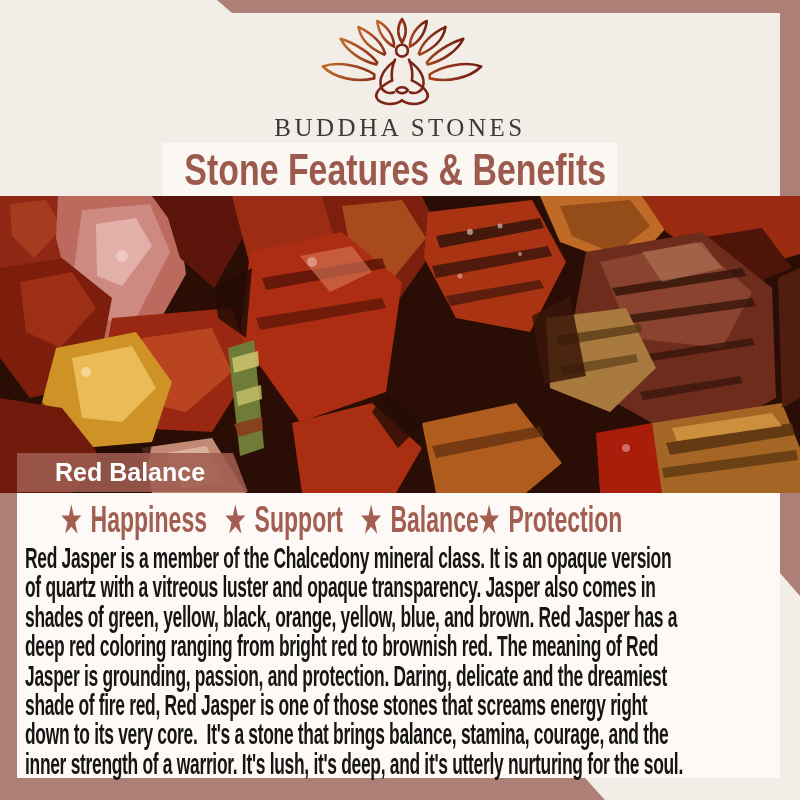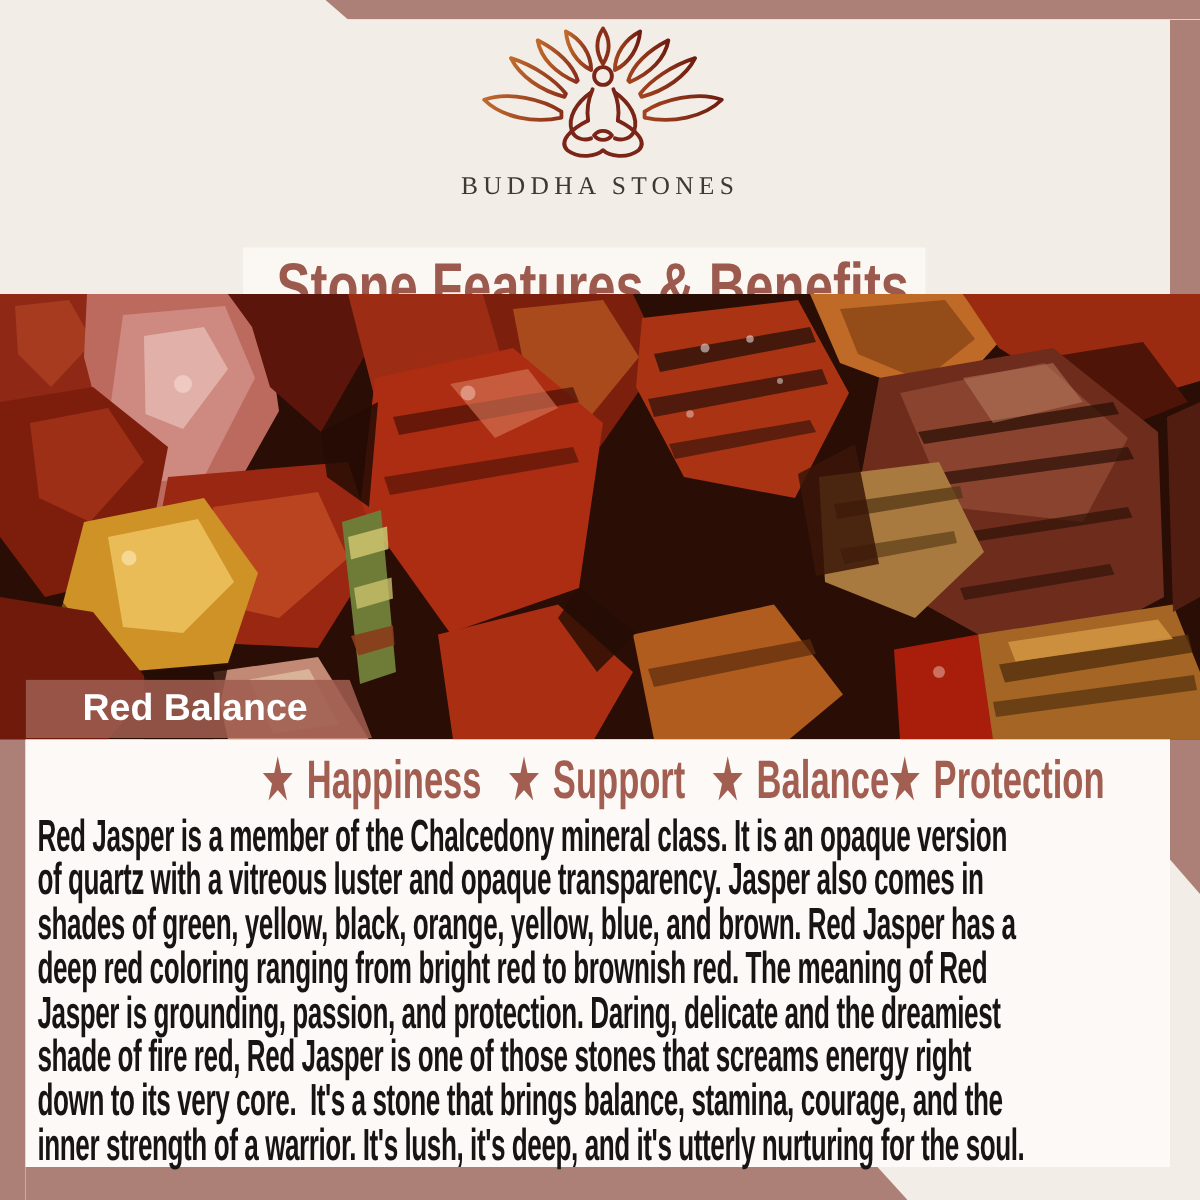--- a/index.html
+++ b/index.html
@@ -12,42 +12,42 @@
   .ribbon-top{left:0;top:0;width:800px;height:13px;
     clip-path:polygon(217px 0,800px 0,800px 13px,232px 13px);}
   .ribbon-right{left:780px;top:13px;width:20px;height:583px;
     clip-path:polygon(0 0,20px 0,20px 583px,0 560px);}
   .ribbon-left{left:0;top:196px;width:17px;height:604px;}
   .ribbon-bottom{left:17px;top:778px;width:588px;height:22px;
     clip-path:polygon(0 0,568px 0,588px 22px,0 22px);}
   
   .logo-wrap{position:absolute;left:314px;top:17px;width:176px;height:99px;}
   .brand-name{position:absolute;left:0;top:114px;width:800px;text-align:center;
-    font-family:"Liberation Serif",serif;font-size:17px;letter-spacing:3.5px;
+    font-family:"Liberation Serif",serif;font-size:25px;letter-spacing:3.5px;
     color:#3f3834;}
   
   .title-band{position:absolute;left:162px;top:143px;width:455px;height:53px;
-    background:#fbf7f3;display:flex;align-items:center;justify-content:center;margin-top:22px;}
+    background:#fbf7f3;display:flex;align-items:center;justify-content:center;}
   .title-band .t{display:inline-block;font-size:44px;font-weight:700;
     color:#9c5a4e;white-space:nowrap;transform:scaleX(0.77);transform-origin:center;
     padding-left:14px;}
   
   .photo{position:absolute;left:0;top:196px;width:800px;height:297px;}
   .photo svg{display:block;}
   .photo-label-ribbon{position:absolute;left:17px;top:453px;width:231px;height:39px;
     background:rgba(158,92,78,0.88);
     clip-path:polygon(0 0,216px 0,231px 39px,0 39px);
     display:flex;align-items:center;}
   .photo-label-ribbon .t{color:#ffffff;font-weight:700;font-size:25px;
     padding-left:38px;white-space:nowrap;}
   
   .content-panel{position:absolute;left:17px;top:493px;width:763px;height:285px;
     background:#fcf9f6;}
   .features-line{position:absolute;left:0;top:7px;width:763px;height:40px;
-    display:flex;align-items:center;justify-content:flex-start;}
+    display:flex;align-items:center;justify-content:flex-end;}
   .features-line .t{display:inline-block;font-size:36px;font-weight:700;
     color:#a25e51;white-space:pre;word-spacing:4px;
     transform:scaleX(0.64);transform-origin:center;}
   .description{position:absolute;left:8px;top:50px;width:1300px;
     transform:scaleX(0.58);transform-origin:left top;}
   .para-line{font-size:30px;line-height:29.4px;font-weight:700;color:#161514;
     white-space:pre;letter-spacing:-0.5px;}
 </style>
 </head>
 <body>

